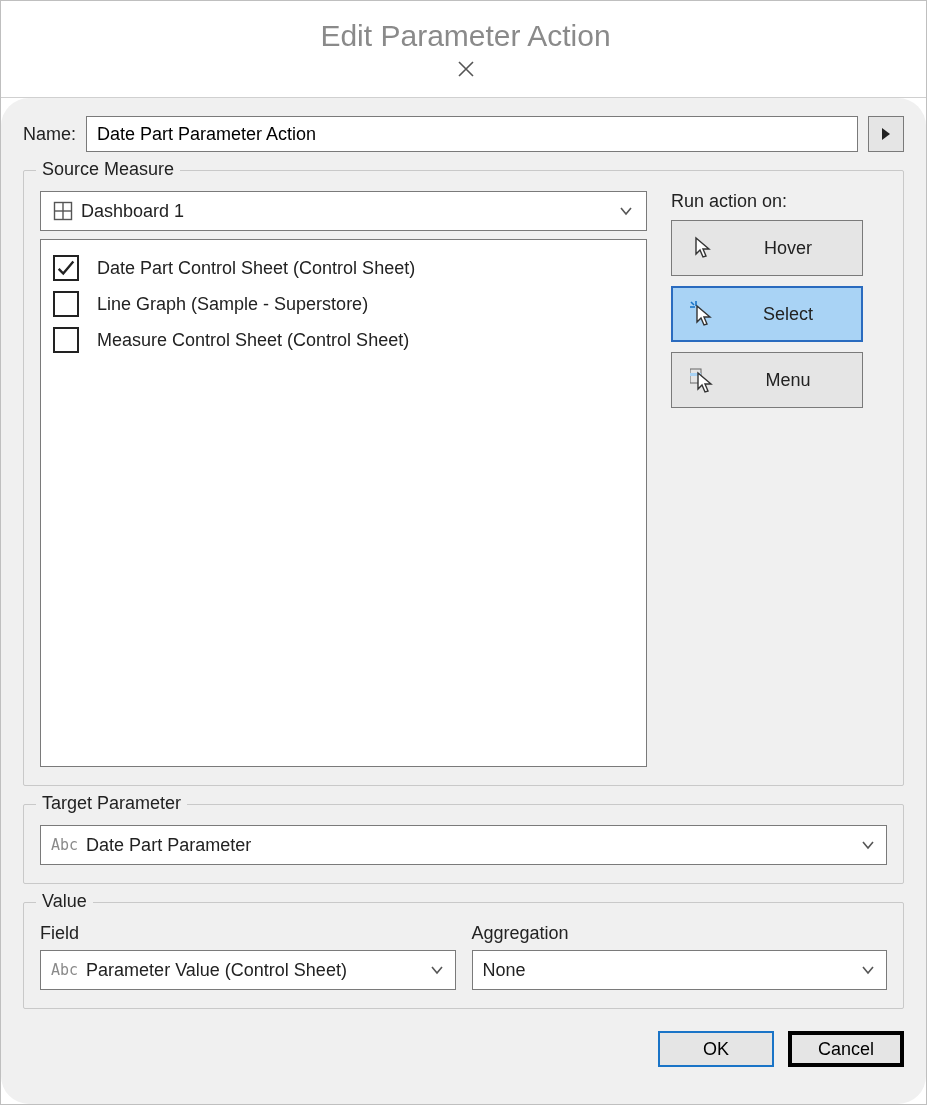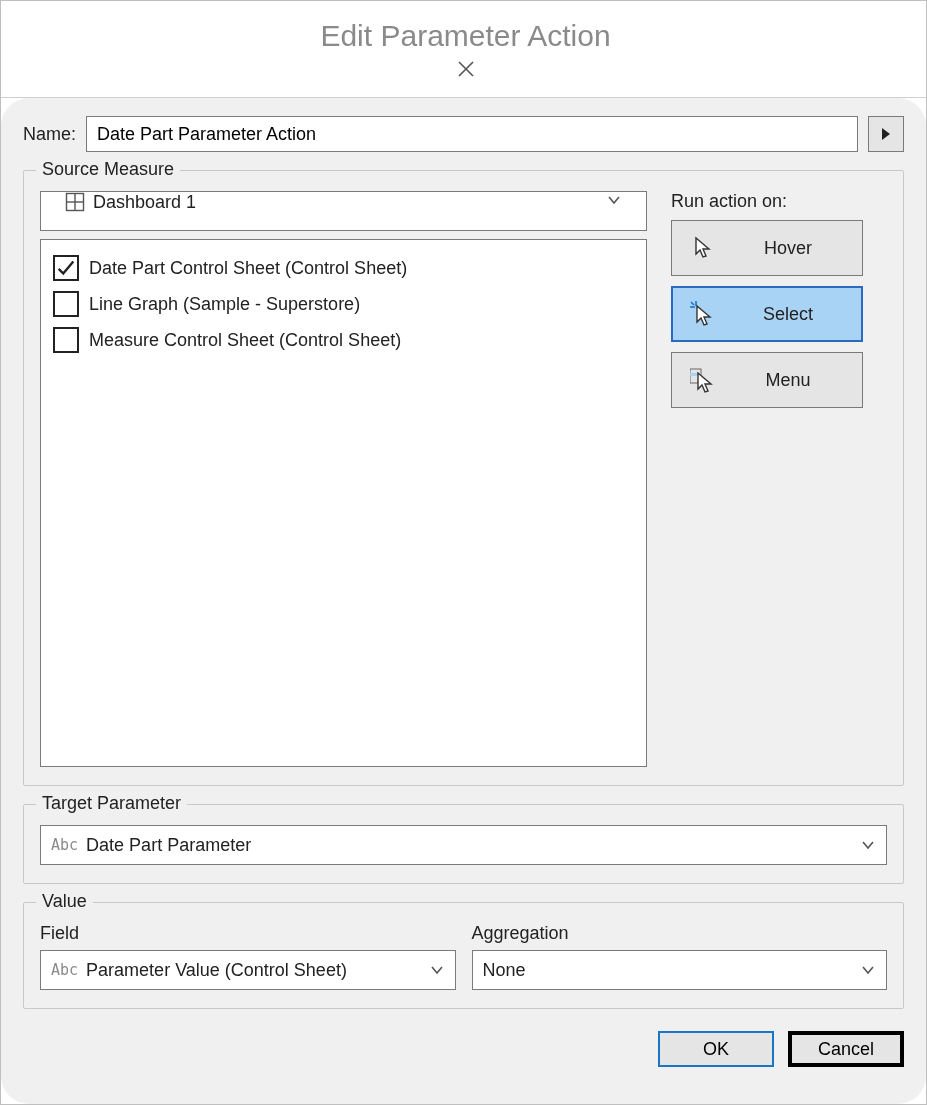--- a/index.html
+++ b/index.html
@@ -90,39 +90,39 @@
   .source-body {
     display:flex;
     gap: 24px;
   }
   .source-left { flex:1; display:flex; flex-direction:column; gap:8px; }
   .dropdown {
     height:40px;
     border:1px solid #7a7a7a;
     background:#fff;
     display:flex;
-    align-items:flex-start;
-    padding: 0 24px;
+    align-items:center;
+    padding: 0 12px;
     gap:8px;
     cursor:pointer;
     position:relative;
   }
   .dropdown .chev {
     margin-left:auto;
   }
   .listbox {
     border:1px solid #7a7a7a;
     background:#fff;
     height: 528px;
     padding: 10px 12px;
   }
   .check-row {
     display:flex;
     align-items:center;
-    gap:10px;
+    gap:18px;
     padding:5px 0;
   }
   .checkbox {
     width:26px; height:26px;
     border:2px solid #222;
     background:#fff;
     display:flex; align-items:center; justify-content:center;
     cursor:pointer;
   }
   .checkbox.checked svg { display:block; }

